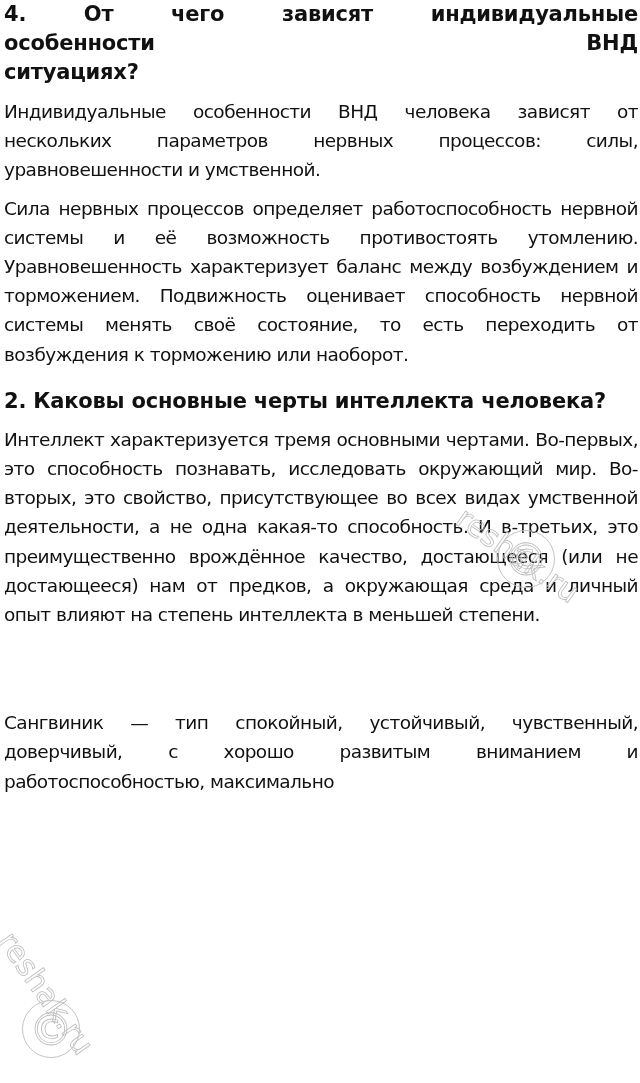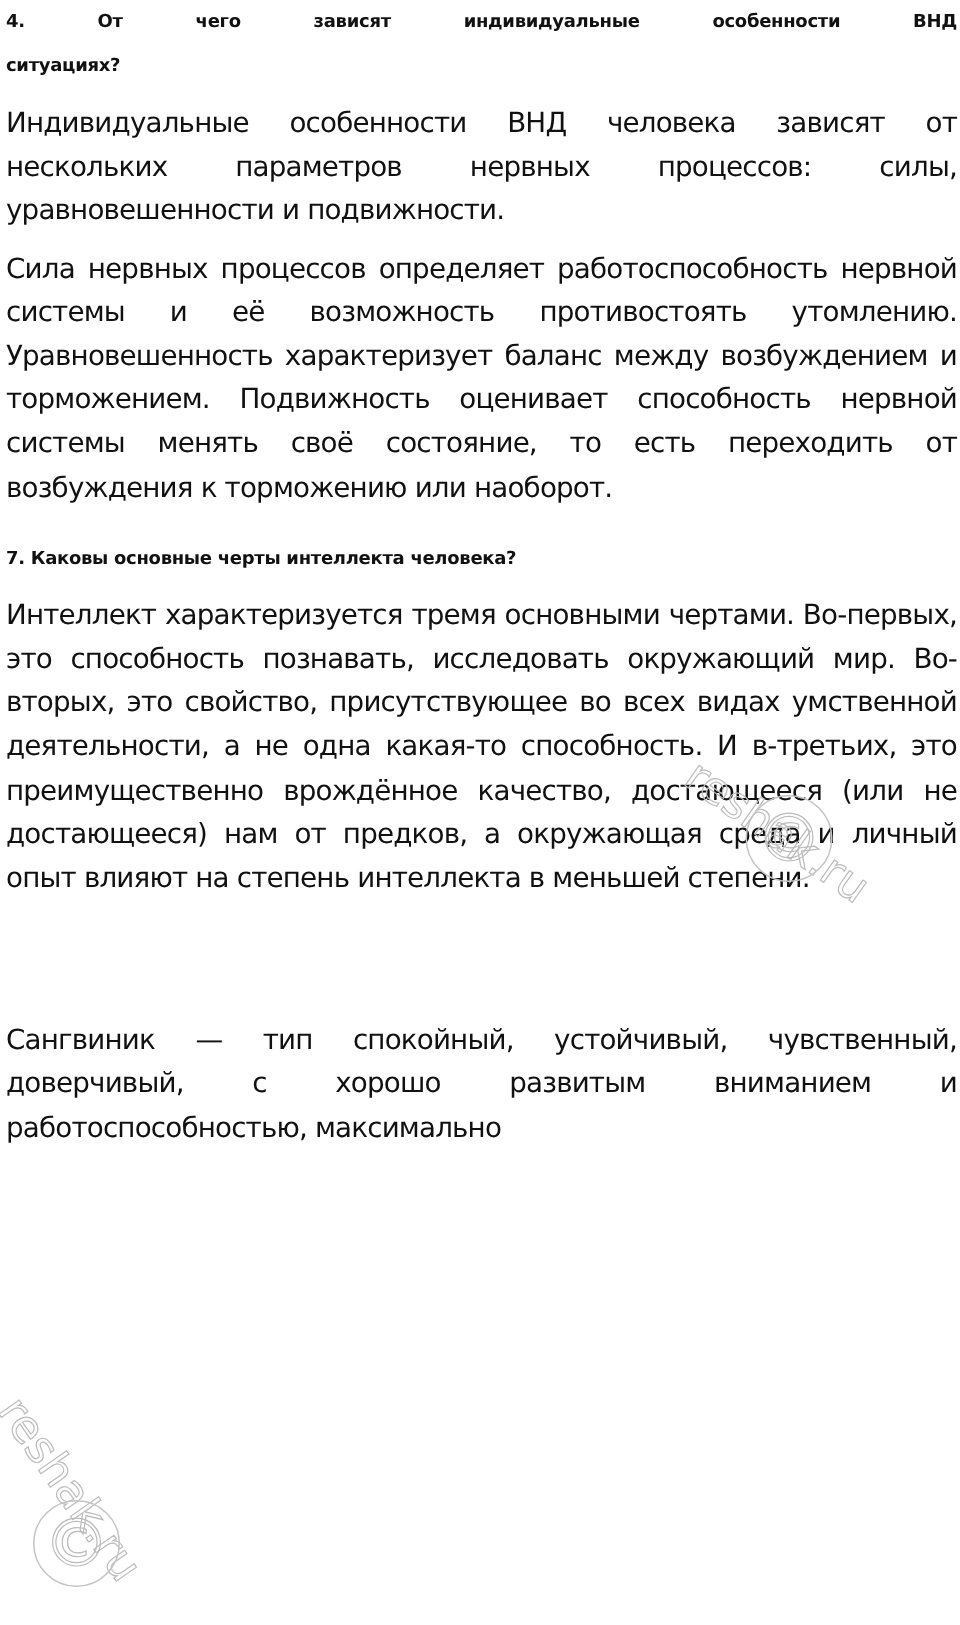--- a/index.html
+++ b/index.html
@@ -16,21 +16,21 @@
       color: #111111;
     }
     .page {
       position: absolute;
       left: 4px;
       top: 0;
       width: 634px;
     }
     .heading {
       font-weight: bold;
-      font-size: 12px;
+      font-size: 21px;
       line-height: 29px;
       margin: 0;
       text-align: justify;
       letter-spacing: -0.2px;
     }
     .heading.q4 {
       word-spacing: 14px;
       margin-top: 0px;
     }
     .para {
@@ -67,30 +67,30 @@
   </style>
 </head>
 <body>
 
 <div class="page">
 
   <div>
     <p class="heading q4" style="text-align-last: justify;">4. От чего зависят индивидуальные особенности ВНД</p>
     <p class="heading">ситуациях?</p>
     <div class="gap-med"></div>
-    <p class="para">Индивидуальные особенности ВНД человека зависят от нескольких параметров нервных процессов: силы, уравновешенности и подвижности.</p>
+    <p class="para">Индивидуальные особенности ВНД человека зависят от нескольких параметров нервных процессов: силы, уравновешенности и умственной.</p>
     <div class="gap-small"></div>
     <p class="para">Сила нервных процессов определяет работоспособность нервной системы и её возможность противостоять утомлению. Уравновешенность характеризует баланс между возбуждением и торможением. Подвижность оценивает способность нервной системы менять своё состояние, то есть переходить от возбуждения к торможению или наоборот.</p>
     <div class="gap-small"></div>
   </div>
 
   <div class="gap-small"></div>
 
   <div>
-    <p class="heading">7. Каковы основные черты интеллекта человека?</p>
+    <p class="heading">2. Каковы основные черты интеллекта человека?</p>
     <div class="gap-small"></div>
     <p class="para">Интеллект характеризуется тремя основными чертами. Во-первых, это способность познавать, исследовать окружающий мир. Во-вторых, это свойство, присутствующее во всех видах умственной деятельности, а не одна какая-то способность. И в-третьих, это преимущественно врождённое качество, достающееся (или не достающееся) нам от предков, а окружающая среда и личный опыт влияют на степень интеллекта в меньшей степени.</p>
   </div>
 
   <div class="gap-large"></div>
 
   <div>
     <div class="gap-small"></div>
     <div class="gap-small"></div>
     <div class="gap-small"></div>

